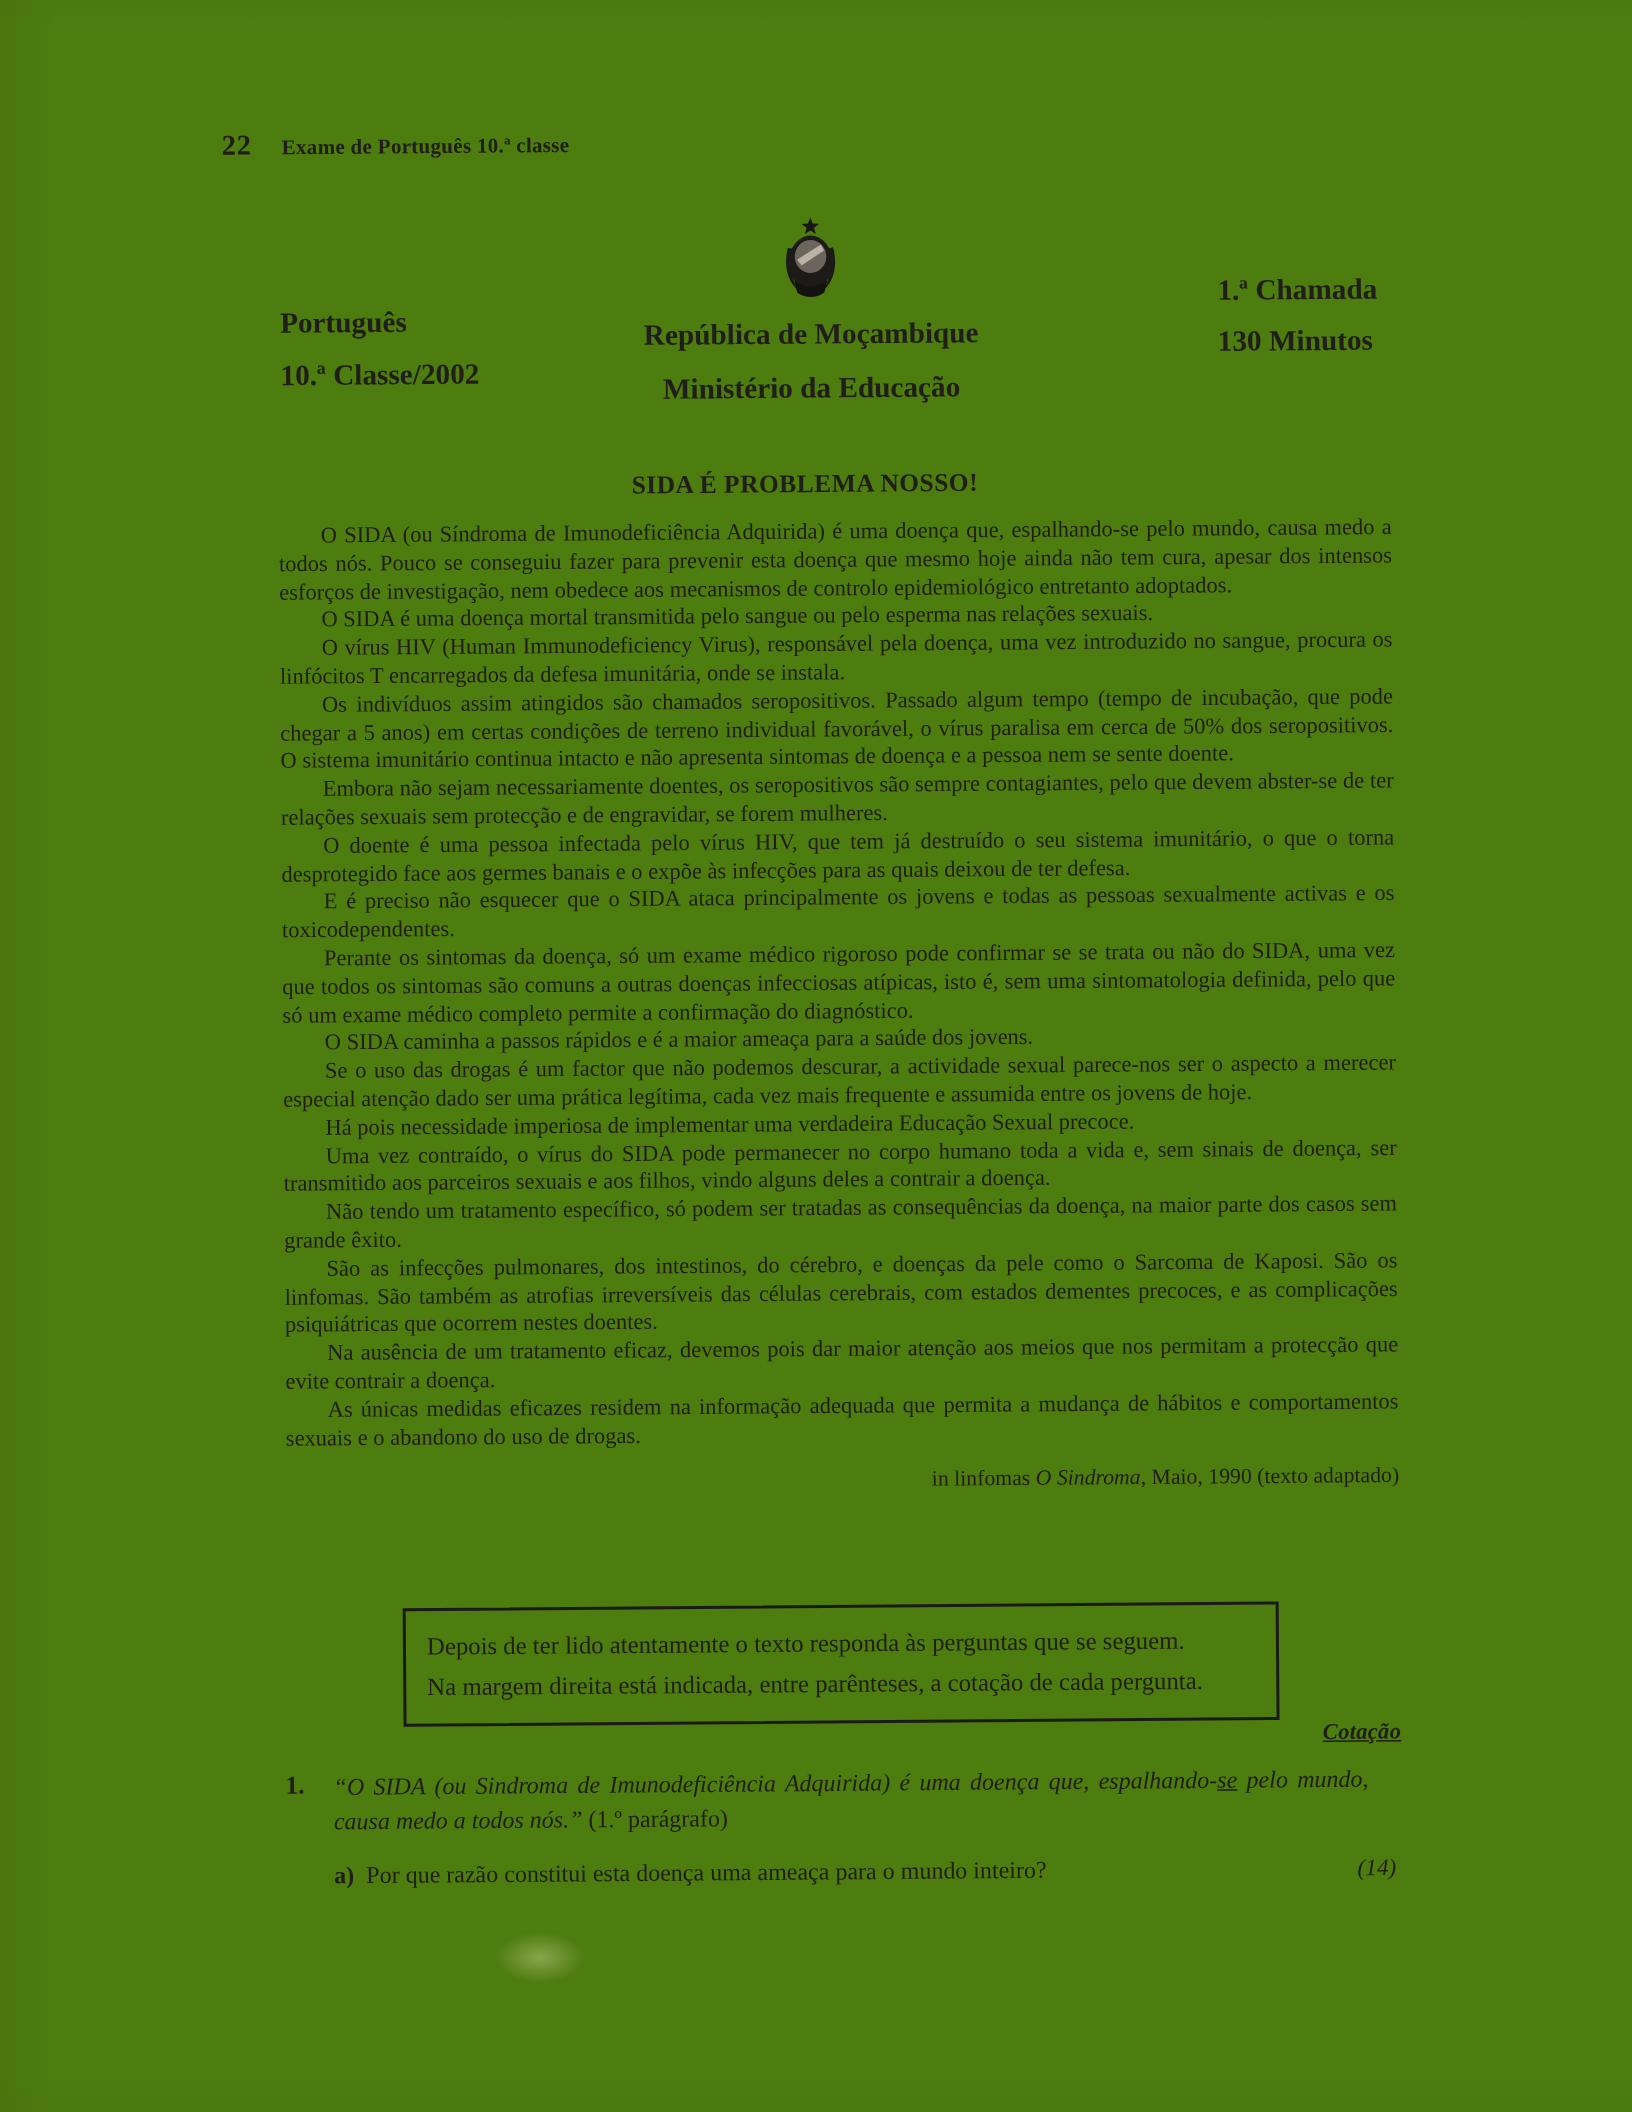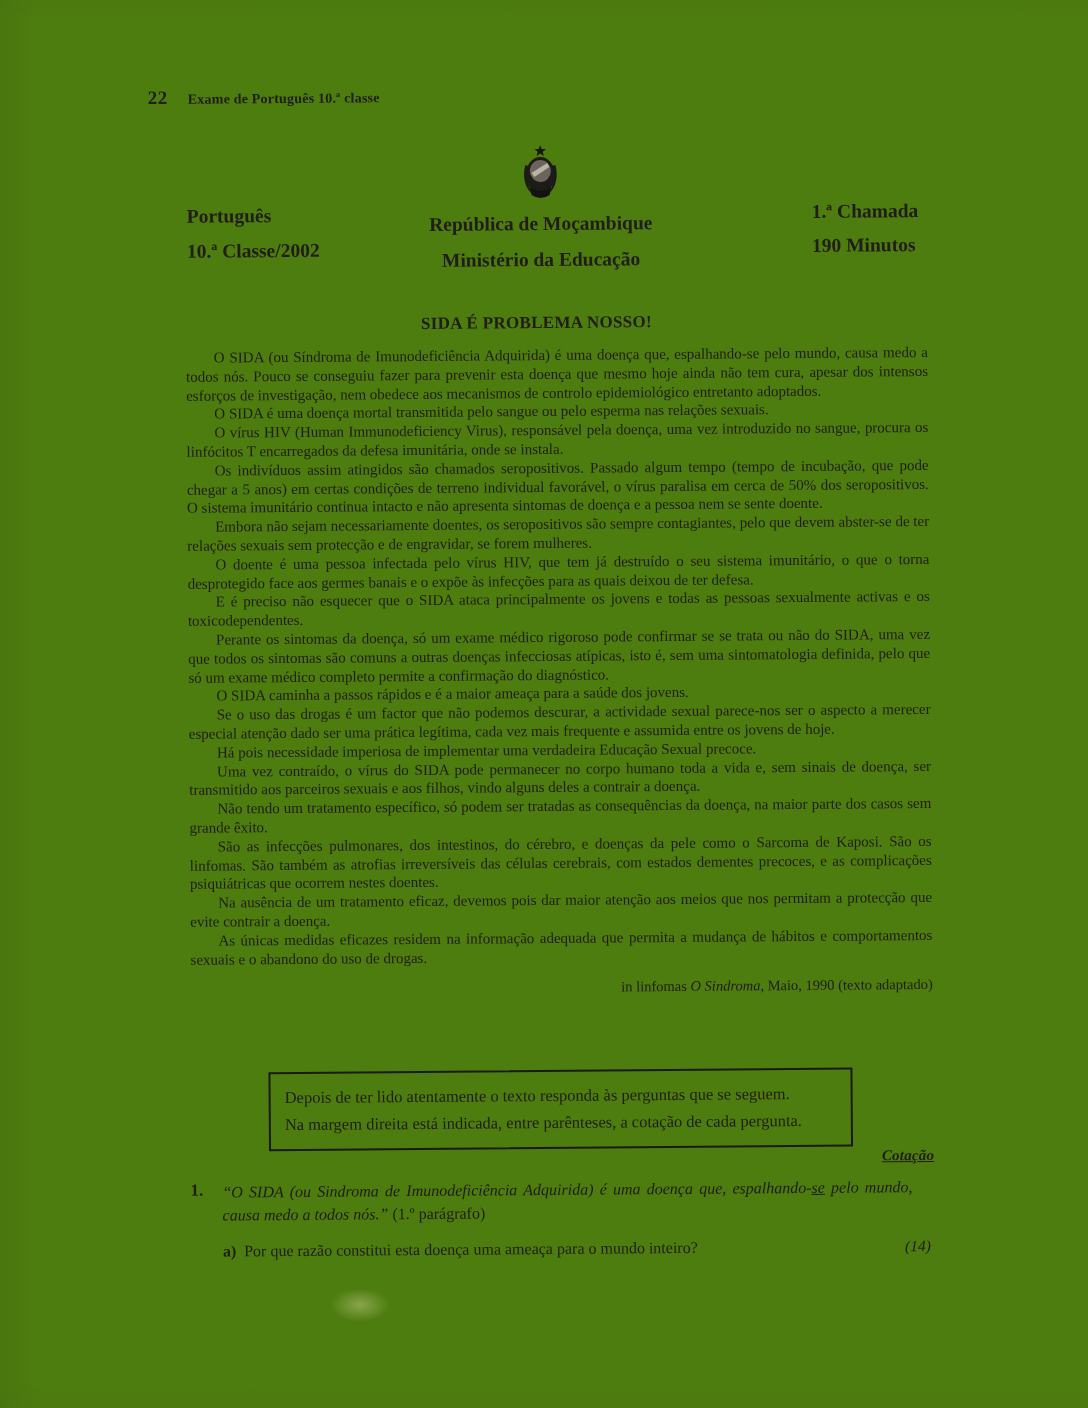--- a/index.html
+++ b/index.html
@@ -34,21 +34,21 @@
   .running-head {
     position:absolute; left:152px; top:84px;
     display:flex; align-items:baseline; gap:20px;
   }
   .page-number { font-size:19px; font-weight:bold; letter-spacing:0.5px; }
   .running-title { font-size:14px; font-weight:bold; letter-spacing:0.2px; }
   
   .emblem-wrap { position:absolute; left:0; right:0; top:143px; text-align:center; }
   .hdr-left  { position:absolute; left:190px;  top:196px; font-size:19.5px; font-weight:bold; line-height:35px; }
   .hdr-center{ position:absolute; left:0; right:0; top:206px; text-align:center; font-size:19.5px; font-weight:bold; line-height:36px; }
-  .hdr-right { position:absolute; left:815px; top:197px; font-size:19.5px; font-weight:bold; line-height:34px; }
+  .hdr-right { position:absolute; left:815px; top:180px; font-size:19.5px; font-weight:bold; line-height:34px; }
   
   .text-title {
     position:absolute; left:0; right:10px; top:313px;
     text-align:center; font-size:17px; font-weight:bold; letter-spacing:0.3px;
   }
   
   .body-text {
     position:absolute; left:188px; top:346px; width:742px;
     font-size:15px; line-height:18.8px;
   }
@@ -110,21 +110,21 @@
     <div class="hdr-left">
       <div>Português</div>
       <div>10.ª Classe/2002</div>
     </div>
     <div class="hdr-center">
       <div>República de Moçambique</div>
       <div>Ministério da Educação</div>
     </div>
     <div class="hdr-right">
       <div>1.ª Chamada</div>
-      <div>190 Minutos</div>
+      <div>130 Minutos</div>
     </div>
 
     <div class="text-title">SIDA É PROBLEMA NOSSO!</div>
 
     <div class="body-text">
       <div>
           <p>O SIDA (ou Síndroma de Imunodeficiência Adquirida) é uma doença que, espalhando-se pelo mundo, causa medo a todos nós. Pouco se conseguiu fazer para prevenir esta doença que mesmo hoje ainda não tem cura, apesar dos intensos esforços de investigação, nem obedece aos mecanismos de controlo epidemiológico entretanto adoptados.</p>
           <p>O SIDA é uma doença mortal transmitida pelo sangue ou pelo esperma nas relações sexuais.</p>
           <p>O vírus HIV (Human Immunodeficiency Virus), responsável pela doença, uma vez introduzido no sangue, procura os linfócitos T encarregados da defesa imunitária, onde se instala.</p>
           <p>Os indivíduos assim atingidos são chamados seropositivos. Passado algum tempo (tempo de incubação, que pode chegar a 5 anos) em certas condições de terreno individual favorável, o vírus paralisa em cerca de 50% dos seropositivos. O sistema imunitário continua intacto e não apresenta sintomas de doença e a pessoa nem se sente doente.</p>

